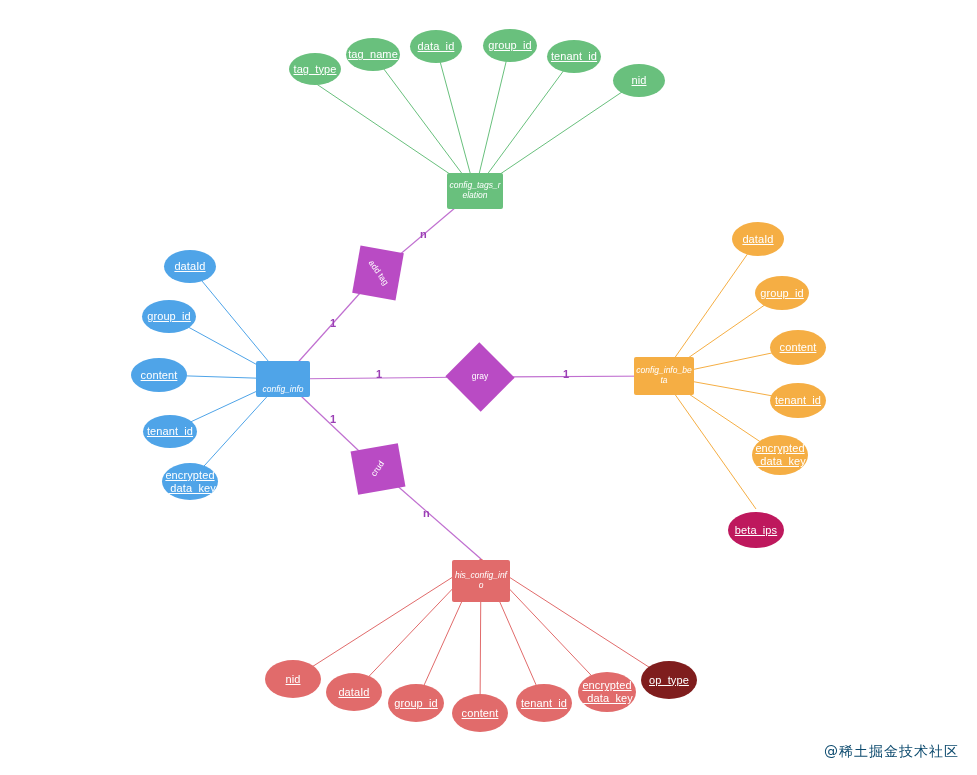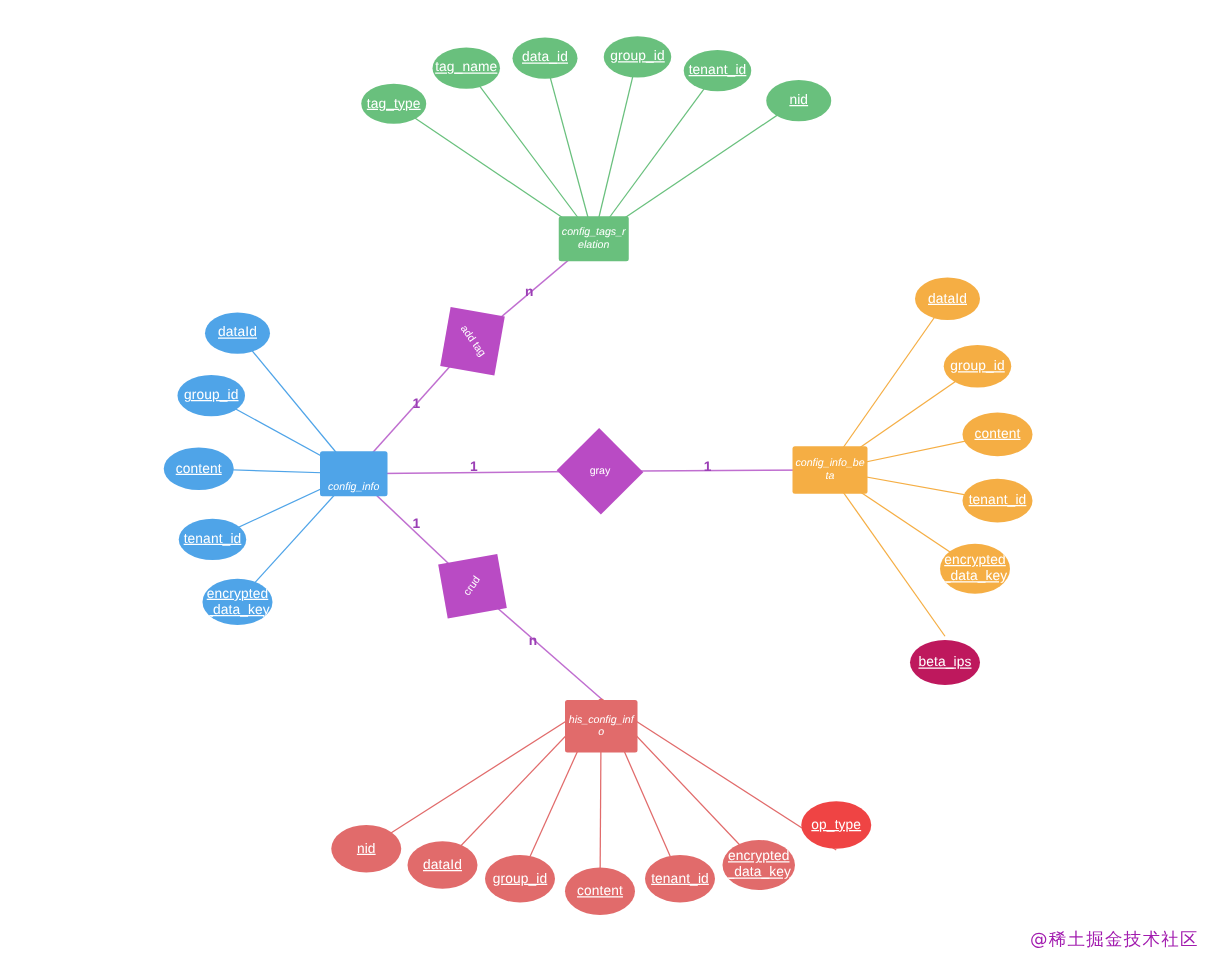--- a/index.html
+++ b/index.html
@@ -65,21 +65,21 @@
     font-size: 11px;
     font-weight: bold;
     color: #9b3fb5;
     user-select: none;
   }
   #watermark {
     position: absolute;
     right: 18px;
     bottom: 14px;
     font-size: 14px;
-    color: #a21caf;
+    color: #0c4a6e;
     letter-spacing: 1px;
     font-family: "DejaVu Sans", sans-serif;
     user-select: none;
   }
 </style>
 </head>
 <body>
 
 <div id="canvas">
 
@@ -125,21 +125,21 @@
       </div>
       <div class="node attr" style="left: 131px; top: 358px; width: 56px; height: 34px; background: rgb(79, 164, 232);">
         <span>content</span>
       </div>
       <div class="node attr" style="left: 143px; top: 415px; width: 54px; height: 33px; background: rgb(79, 164, 232);">
         <span>tenant_id</span>
       </div>
       <div class="node attr" style="left: 162px; top: 463px; width: 56px; height: 37px; background: rgb(79, 164, 232);">
         <span>encrypted_data_key</span>
       </div>
-      <div class="node attr" style="left: 289px; top: 67px; width: 52px; height: 32px; background: rgb(105, 192, 125);">
+      <div class="node attr" style="left: 289px; top: 53px; width: 52px; height: 32px; background: rgb(105, 192, 125);">
         <span>tag_type</span>
       </div>
       <div class="node attr" style="left: 346px; top: 38px; width: 54px; height: 33px; background: rgb(105, 192, 125);">
         <span>tag_name</span>
       </div>
       <div class="node attr" style="left: 410px; top: 30px; width: 52px; height: 33px; background: rgb(105, 192, 125);">
         <span>data_id</span>
       </div>
       <div class="node attr" style="left: 483px; top: 29px; width: 54px; height: 33px; background: rgb(105, 192, 125);">
         <span>group_id</span>
@@ -179,21 +179,21 @@
       </div>
       <div class="node attr" style="left: 452px; top: 694px; width: 56px; height: 38px; background: rgb(225, 107, 107);">
         <span>content</span>
       </div>
       <div class="node attr" style="left: 516px; top: 684px; width: 56px; height: 38px; background: rgb(225, 107, 107);">
         <span>tenant_id</span>
       </div>
       <div class="node attr" style="left: 578px; top: 672px; width: 58px; height: 40px; background: rgb(225, 107, 107);">
         <span>encrypted_data_key</span>
       </div>
-      <div class="node attr" style="left: 641px; top: 641px; width: 56px; height: 38px; background: #ef4444;">
+      <div class="node attr" style="left: 641px; top: 661px; width: 56px; height: 38px; background: #7f1d1d;">
         <span>op_type</span>
       </div>
       <div class="node entity" style="left: 256px; top: 361px; width: 54px; height: 36px; background: rgb(79, 164, 232); align-items: flex-end;">
         <span>config_info</span>
       </div>
       <div class="node entity" style="left: 447px; top: 173px; width: 56px; height: 36px; background: rgb(105, 192, 125);">
         <span>config_tags_relation</span>
       </div>
       <div class="node entity" style="left: 634px; top: 357px; width: 60px; height: 38px; background: rgb(245, 174, 68);">
         <span>config_info_beta</span>

